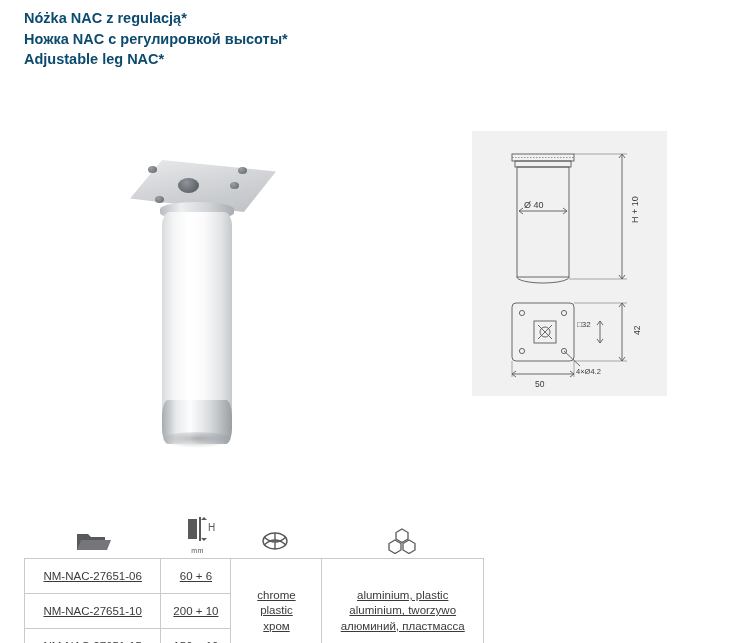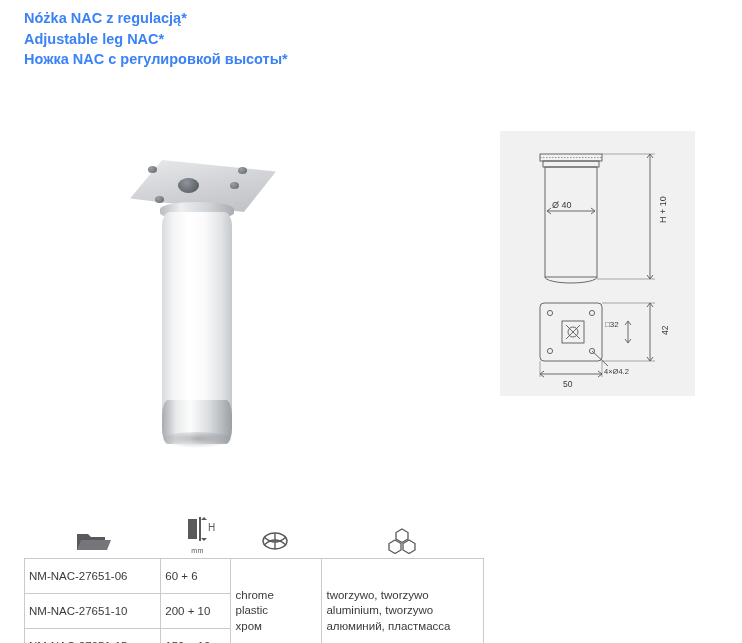--- a/index.html
+++ b/index.html
@@ -19,21 +19,21 @@
   
   .titles {
     position: absolute;
     left: 24px;
     top: 8px;
     line-height: 1.42;
   }
   .title-line {
     font-size: 14.5px;
     font-weight: bold;
-    color: #3b82f6;
+    color: #0c4a6e;
     white-space: nowrap;
   }
 
   
   .photo {
     position: absolute;
     left: 110px;
     top: 150px;
     width: 200px;
     height: 250px;
@@ -105,21 +105,21 @@
     top: 282px;
     width: 74px;
     height: 16px;
     border-radius: 50% / 50%;
     background: radial-gradient(ellipse at 50% 40%, rgba(90,95,100,0.45), rgba(255,255,255,0) 70%);
   }
 
   
   .drawing {
     position: absolute;
-    left: 500px;
+    left: 472px;
     top: 131px;
     width: 195px;
     height: 265px;
     background: #f1f1f2;
   }
   .drawing svg { display: block; }
 
   
   .spec {
     position: absolute;
@@ -144,24 +144,25 @@
   .c4 { width: 165px; }
 
   table.spec-table {
     border-collapse: collapse;
     width: 460px;
     font-size: 11.5px;
     color: #3a3a3c;
   }
   table.spec-table td {
     border: 1px solid #c9cacc;
-    text-align: left;
+    text-align: center;
     height: 30px;
     padding: 2px 4px;
     vertical-align: middle;
+    text-decoration: underline;
   }
   td.code { width: 140px; }
   td.height { width: 67px; }
   td.finish { width: 88px; line-height: 1.35; }
   td.material { width: 165px; line-height: 1.35; }
 
   .mm-label {
     font-size: 7px;
     color: #555;
     letter-spacing: 0.5px;
@@ -169,22 +170,22 @@
   .icon-wrap {
     position: relative;
     text-align: center;
   }
 </style>
 </head>
 <body>
 
 <div class="titles">
   <div class="title-line">Nóżka NAC z regulacją*</div>
+  <div class="title-line">Ножка NAC с регулировкой высоты*</div>
   <div class="title-line">Adjustable leg NAC*</div>
-  <div class="title-line">Ножка NAC с регулировкой высоты*</div>
 </div>
 
 <div class="photo">
   <div class="plate"></div>
   <div class="plate-hole hole-center"></div>
   <div class="plate-hole hole-a"></div>
   <div class="plate-hole hole-b"></div>
   <div class="plate-hole hole-c"></div>
   <div class="plate-hole hole-d"></div>
   <div class="collar"></div>
@@ -300,21 +301,21 @@
     <tbody>
       <tr>
         <td class="code">NM-NAC-27651-06</td>
         <td class="height">60 + 6</td>
         <td class="finish" rowspan="3">
           <div>chrome</div>
           <div>plastic</div>
           <div>хром</div>
         </td>
         <td class="material" rowspan="3">
-          <div>tworzywo, tworzywo</div>
+          <div>aluminium, plastic</div>
           <div>aluminium, tworzywo</div>
           <div>алюминий, пластмасса</div>
         </td>
       </tr>
       <tr>
         <td class="code">NM-NAC-27651-10</td>
         <td class="height">200 + 10</td>
       </tr>
       <tr>
         <td class="code">NM-NAC-27651-15</td>

